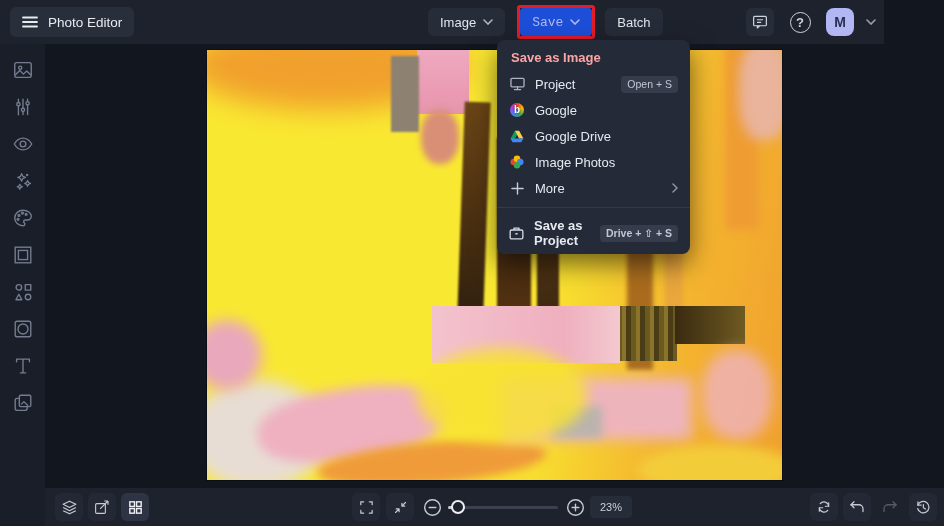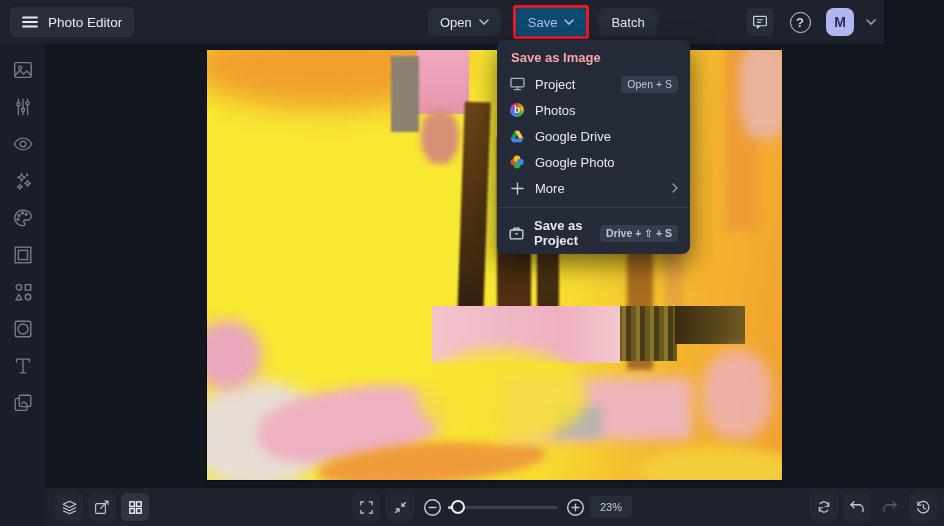--- a/index.html
+++ b/index.html
@@ -8,21 +8,21 @@
   .stage { position:relative; width:944px; height:526px; }
 
   
   .topbar { position:absolute; left:0; top:0; width:884px; height:44px; background:#1e222d; z-index:40; }
   .app-chip { position:absolute; left:10px; top:7px; height:30px; background:#292e3b; border-radius:6px;
     display:flex; align-items:center; gap:10px; padding:0 12px; color:#e8eaf0; font-size:13.5px; cursor:pointer; }
   .center-group { position:absolute; left:428px; top:5px; height:34px; display:flex; align-items:center; }
   .tb-btn { height:28px; background:#272c39; border-radius:6px; color:#e2e5ec; font-size:13px;
     display:flex; align-items:center; gap:7px; padding:0 12px; cursor:pointer; white-space:nowrap; }
   .save-annotation { border:3px solid #e41b28; border-radius:3px; margin:0 10px 0 12px; }
-  .tb-btn.save { background:#0c4a6e; color:#b3b9ee; border-radius:4px; }
+  .tb-btn.save { background:#1d4ed8; color:#b3b9ee; border-radius:4px;font-family:Liberation Mono, monospace; }
   .right-group { position:absolute; right:8px; top:8px; display:flex; align-items:center; gap:12px; }
   .icon-btn { width:28px; height:28px; background:#272c39; border-radius:6px; display:flex;
     align-items:center; justify-content:center; color:#cfd3dd; cursor:pointer; }
   .help-circle { width:21px; height:21px; border:1.7px solid #cfd3dd; border-radius:50%; display:flex;
     align-items:center; justify-content:center; font-size:13px; font-weight:bold; color:#cfd3dd; }
   .avatar { width:28px; height:28px; border-radius:8px; background:#b2b6f2; color:#2b2f55; font-weight:bold;
     font-size:14px; display:flex; align-items:center; justify-content:center; cursor:pointer; }
   .chev { color:#9aa0b0; display:flex; }
 
   
@@ -107,21 +107,21 @@
       <span>
         <svg width="16" height="12" viewBox="0 0 16 12" fill="none" stroke="#e8eaf0" stroke-width="1.8" stroke-linecap="round">
           <path d="M1 1.5h14M1 6h14M1 10.5h14"></path>
         </svg>
       </span>
       <span>Photo Editor</span>
     </div>
 
     <div class="center-group">
       <div class="tb-btn">
-        <span>Open</span>
+        <span>Image</span>
         <span class="chev">
           <svg width="10" height="6" viewBox="0 0 10 6" fill="none" stroke="#aeb3c2" stroke-width="1.6" stroke-linecap="round">
               <path d="M1 1l4 4 4-4"></path>
             </svg>
         </span>
       </div>
       <div class="save-annotation">
         <div class="tb-btn save">
           <span>Save</span>
           <span class="chev">
@@ -276,21 +276,21 @@
       <span>Project</span>
       <span class="badge">Open + S</span>
     </div>
 
     <div class="menu-item">
       <span class="menu-icon">
         <span class="bf-logo">
             <span>b</span>
           </span>
       </span>
-      <span>Photos</span>
+      <span>Google</span>
     </div>
 
     <div class="menu-item">
       <span class="menu-icon">
         <svg width="14" height="13" viewBox="0 0 24 22">
           <polygon fill="#0f9d58" points="8.4,1 1,14.5 4.8,21 12.4,7.6"></polygon>
           <polygon fill="#ffcf48" points="8.4,1 15.6,1 23,14.5 15.6,14.5"></polygon>
           <polygon fill="#4285f4" points="1,14.5 4.8,21 19.2,21 23,14.5"></polygon>
         </svg>
       </span>
@@ -299,21 +299,21 @@
 
     <div class="menu-item">
       <span class="menu-icon">
         <svg width="14" height="14" viewBox="0 0 18 18">
           <circle cx="4.8" cy="9" r="4.2" fill="#ea4335"></circle>
           <circle cx="9" cy="4.8" r="4.2" fill="#fbbc04"></circle>
           <circle cx="13.2" cy="9" r="4.2" fill="#4285f4"></circle>
           <circle cx="9" cy="13.2" r="4.2" fill="#34a853"></circle>
         </svg>
       </span>
-      <span>Google Photo</span>
+      <span>Image Photos</span>
     </div>
 
     <div class="menu-item">
       <span class="menu-icon">
         <svg width="13" height="13" viewBox="0 0 14 14" fill="none" stroke="#c8ccd8" stroke-width="1.5" stroke-linecap="round">
             <path d="M7 1v12M1 7h12"></path>
           </svg>
       </span>
       <span>More</span>
       <span class="submenu-arrow">

